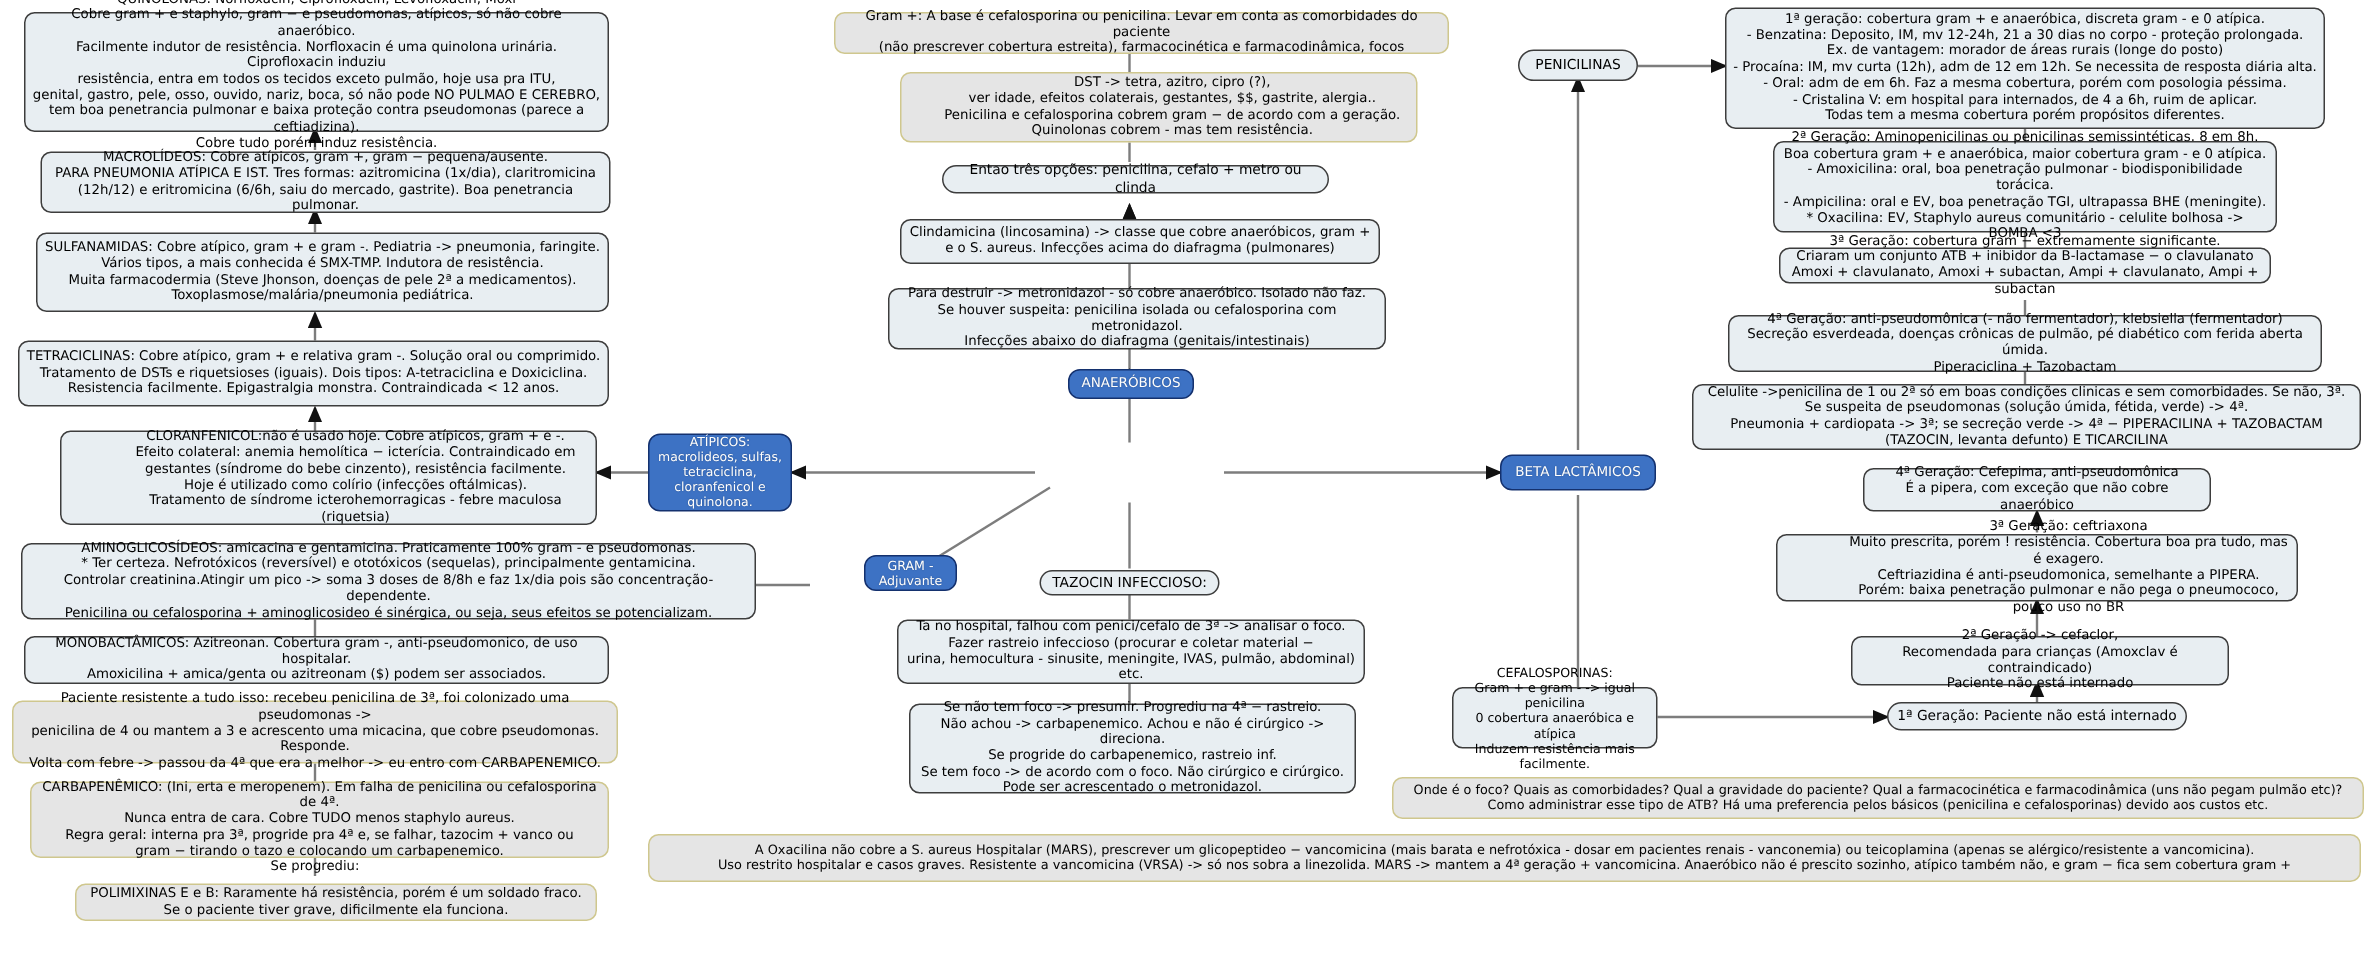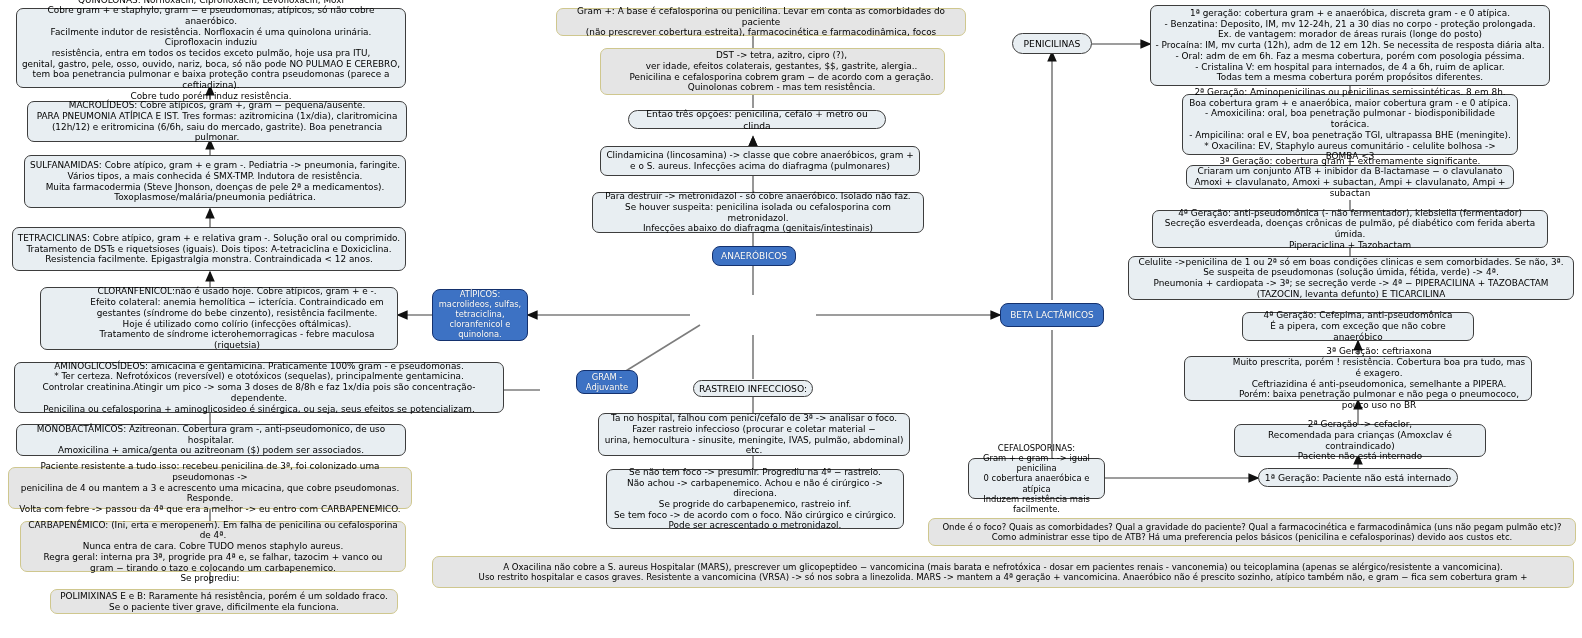--- a/index.html
+++ b/index.html
@@ -210,21 +210,21 @@
   <div class="node box-accent" style="left:432px; top:289px; width:96px; height:52px; font-size:8.3px;">
     <span class="txt">ATÍPICOS:<br>macrolideos, sulfas,<br>tetraciclina, cloranfenicol e<br>quinolona.</span>
   </div>
 
 
   <div class="node box-accent" style="left:540px; top:370px; width:62px; height:24px; font-size:8.4px;margin-left:36px;">
     <span class="txt">GRAM -<br>Adjuvante</span>
   </div>
 
   <div class="node pill" style="left:693px; top:380px; width:120px; height:17px;">
-    <span class="txt">RASTREIO INFECCIOSO:</span>
+    <span class="txt">TAZOCIN INFECCIOSO:</span>
   </div>
 
   <div class="node box-blue" style="left:598px; top:413px; width:312px; height:43px;">
     <span class="txt">Ta no hospital, falhou com penici/cefalo de 3ª -&gt; analisar o foco.<br>Fazer rastreio infeccioso (procurar e coletar material −<br>urina, hemocultura - sinusite, meningite, IVAS, pulmão, abdominal) etc.</span>
   </div>
 
   <div class="node box-blue" style="left:606px; top:469px; width:298px; height:60px;">
     <span class="txt">Se não tem foco -&gt; presumir. Progrediu na 4ª − rastreio.<br>Não achou -&gt; carbapenemico. Achou e não é cirúrgico -&gt; direciona.<br>Se progride do carbapenemico, rastreio inf.<br>Se tem foco -&gt; de acordo com o foco. Não cirúrgico e cirúrgico.<br>Pode ser acrescentado o metronidazol.</span>
   </div>
 

